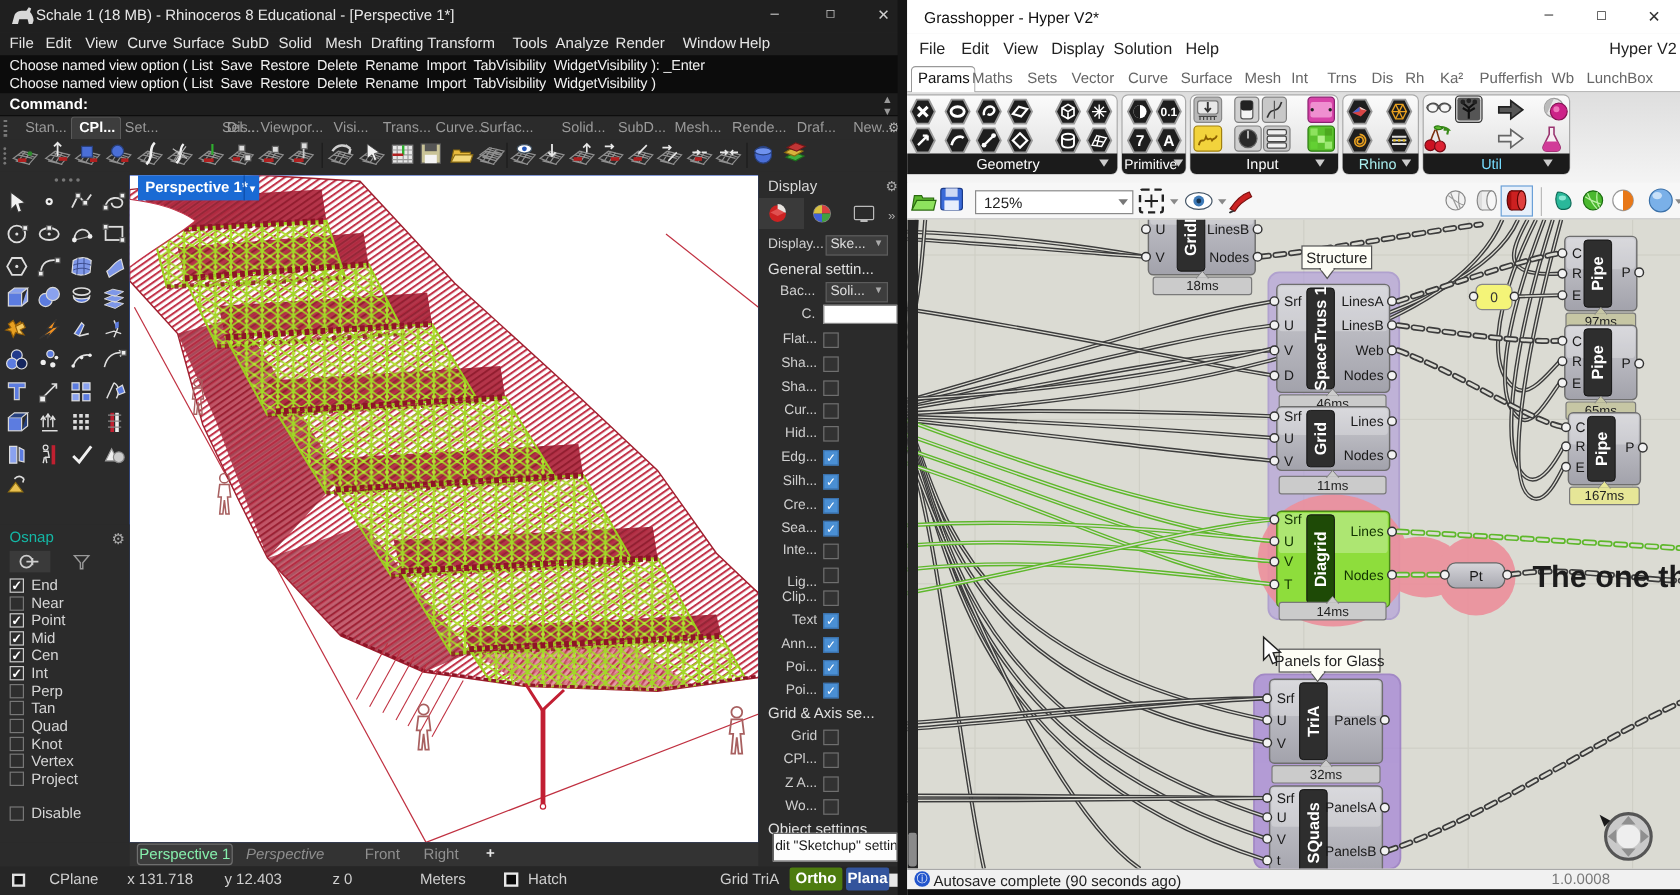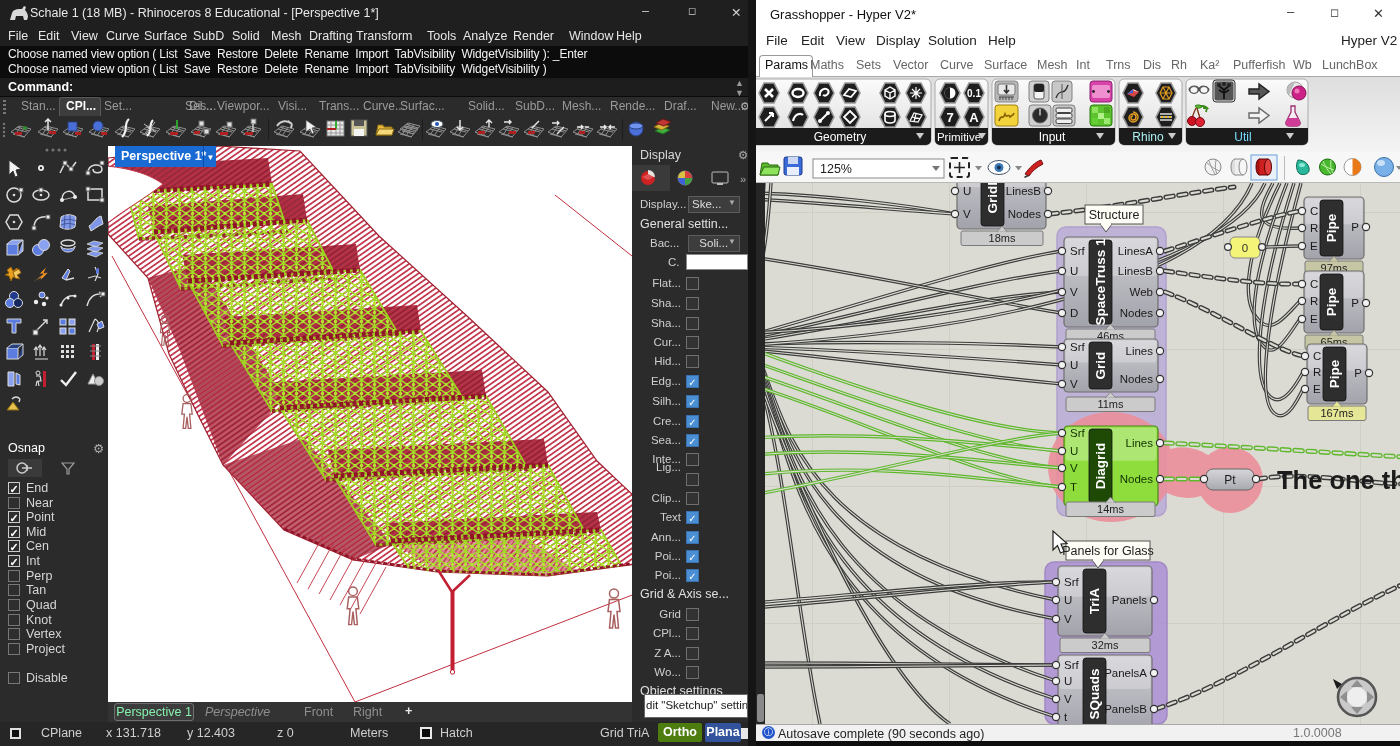--- a/index.html
+++ b/index.html
@@ -583,21 +583,21 @@
           <path d="M53,20 A7,7 0 0 1 46,13 L53,13 Z" fill="#4060d8"></path>
           <path d="M46,13 A7,7 0 0 1 53,6 L53,13 Z" fill="#d8c040"></path>
         <rect x="80" y="7" width="16" height="11" rx="1" fill="#2b2b2b" stroke="#bbb"></rect>
           <rect x="85" y="18" width="6" height="2" fill="#bbb"></rect>
         <text x="108" y="18" fill="#aaa" font-size="11">»</text>
       </svg>
       <span class="abs" style="left:8px;top:55px;">Display...</span>
       <span class="abs" style="left:56px;top:53px;width:52px;height:17px;background:#3d3d3d;border:1px solid #5c5c5c;padding:1px 3px;color:#ddd;">Ske... <span style="float:right;font-size:8px;color:#aaa;">▼</span></span>
       <span class="abs" style="left:8px;top:74px;font-size:12.5px;color:#e0e0e0;">General settin...</span>
       <span class="abs" style="left:18px;top:94px;">Bac...</span>
-      <span class="abs" style="left:56px;top:92px;width:52px;height:17px;background:#3d3d3d;border:1px solid #5c5c5c;padding:1px 3px;color:#ddd;text-align:right;">Soli... <span style="float:right;font-size:8px;color:#aaa;">▼</span></span>
+      <span class="abs" style="left:56px;top:92px;width:52px;height:17px;background:#3d3d3d;border:1px solid #5c5c5c;padding:1px 3px;color:#ddd;">Soli... <span style="float:right;font-size:8px;color:#aaa;">▼</span></span>
       <span class="abs" style="left:36px;top:113px;">C.</span>
       <span class="abs" style="left:54px;top:111px;width:62px;height:16px;background:#fff;border:1px solid #888;"></span>
       <span class="dlbl" style="top:134px;">Flat...</span>
         <span class="cb" style="top:134px;"></span>
       <span class="dlbl" style="top:154px;">Sha...</span>
         <span class="cb" style="top:154px;"></span>
       <span class="dlbl" style="top:174px;">Sha...</span>
         <span class="cb" style="top:174px;"></span>
       <span class="dlbl" style="top:193px;">Cur...</span>
         <span class="cb" style="top:193px;"></span>
@@ -606,21 +606,21 @@
       <span class="dlbl" style="top:232px;">Edg...</span>
         <span class="cbc" style="top:232px;">✓</span>
       <span class="dlbl" style="top:252px;">Silh...</span>
         <span class="cbc" style="top:252px;">✓</span>
       <span class="dlbl" style="top:272px;">Cre...</span>
         <span class="cbc" style="top:272px;">✓</span>
       <span class="dlbl" style="top:291px;">Sea...</span>
         <span class="cbc" style="top:291px;">✓</span>
       <span class="dlbl" style="top:310px;">Inte...</span>
         <span class="cb" style="top:310px;"></span>
-      <span class="dlbl" style="top:318px;">Lig...</span>
+      <span class="dlbl" style="top:336px;">Lig...</span>
         <span class="cb" style="top:330px;"></span>
       <span class="dlbl" style="top:349px;">Clip...</span>
         <span class="cb" style="top:349px;"></span>
       <span class="dlbl" style="top:368px;">Text</span>
         <span class="cbc" style="top:368px;">✓</span>
       <span class="dlbl" style="top:388px;">Ann...</span>
         <span class="cbc" style="top:388px;">✓</span>
       <span class="dlbl" style="top:407px;">Poi...</span>
         <span class="cbc" style="top:407px;">✓</span>
       <span class="dlbl" style="top:426px;">Poi...</span>
@@ -633,21 +633,21 @@
       <span class="dlbl" style="top:504px;">Z A...</span>
         <span class="cb" style="top:504px;"></span>
       <span class="dlbl" style="top:523px;">Wo...</span>
         <span class="cb" style="top:523px;"></span>
       <span class="abs" style="left:8px;top:541px;font-size:12.5px;color:#e0e0e0;">Object settings</span>
       <span class="abs" style="left:12px;top:551px;width:104px;height:24px;background:#fdfdfd;border:1px solid #666;color:#1a1a1a;font-size:11.5px;overflow:hidden;white-space:nowrap;">
           <span style="position:absolute;left:1px;top:4px;">dit "Sketchup" settings</span>
         </span>
     </div>
     <div id="rosnap">
-      <span class="abs" style="left:8px;top:4px;color:#ffffff;">Osnap</span>
+      <span class="abs" style="left:8px;top:4px;color:#14b8a6;">Osnap</span>
       <span class="abs" style="left:93px;top:4px;color:#aaa;">⚙</span>
       <span class="abs" style="left:8px;top:22px;width:34px;height:18px;background:#3a3a3a;"></span>
       <svg class="abs" style="left:0;top:22px;" width="108" height="20">
         <circle cx="22" cy="9" r="5" fill="none" stroke="#ccc" stroke-width="1.5"></circle>
           <path d="M22,9 L32,9 M27,6 L27,12" stroke="#ccc" stroke-width="1.5"></path>
         <path d="M62,4 L74,4 L69,10 L69,15 L67,15 L67,10 Z" fill="none" stroke="#999" stroke-width="1.2"></path>
       </svg>
       <span class="ocbc" style="top:45px;">✓</span>
         <span class="olbl" style="top:44px;">End</span>
       <span class="ocb" style="top:60px;"></span>

